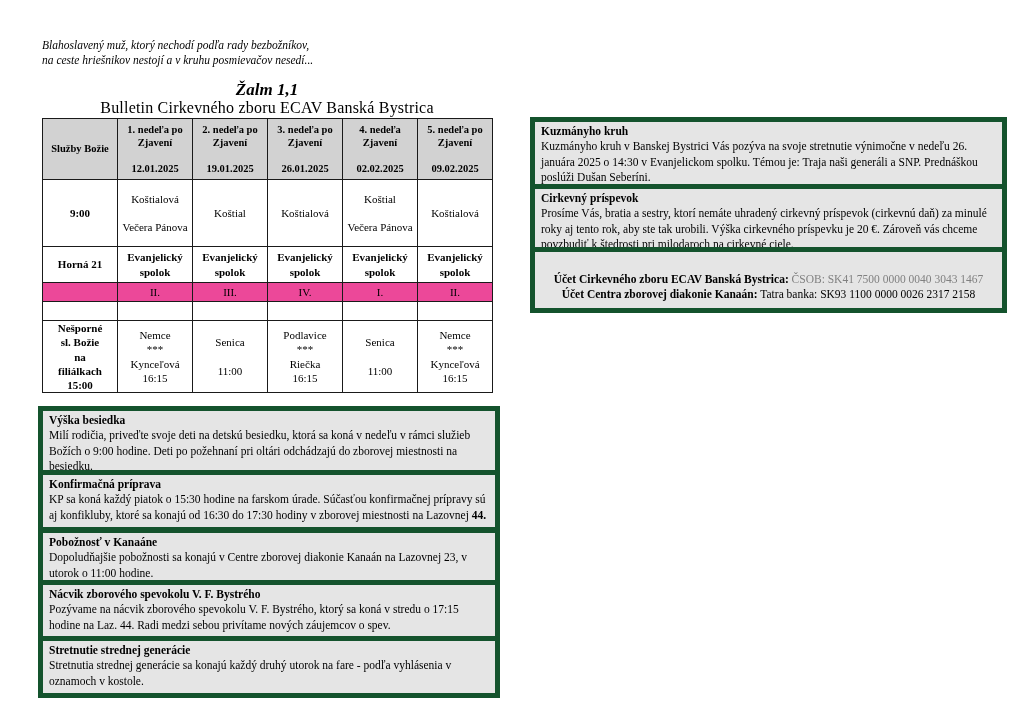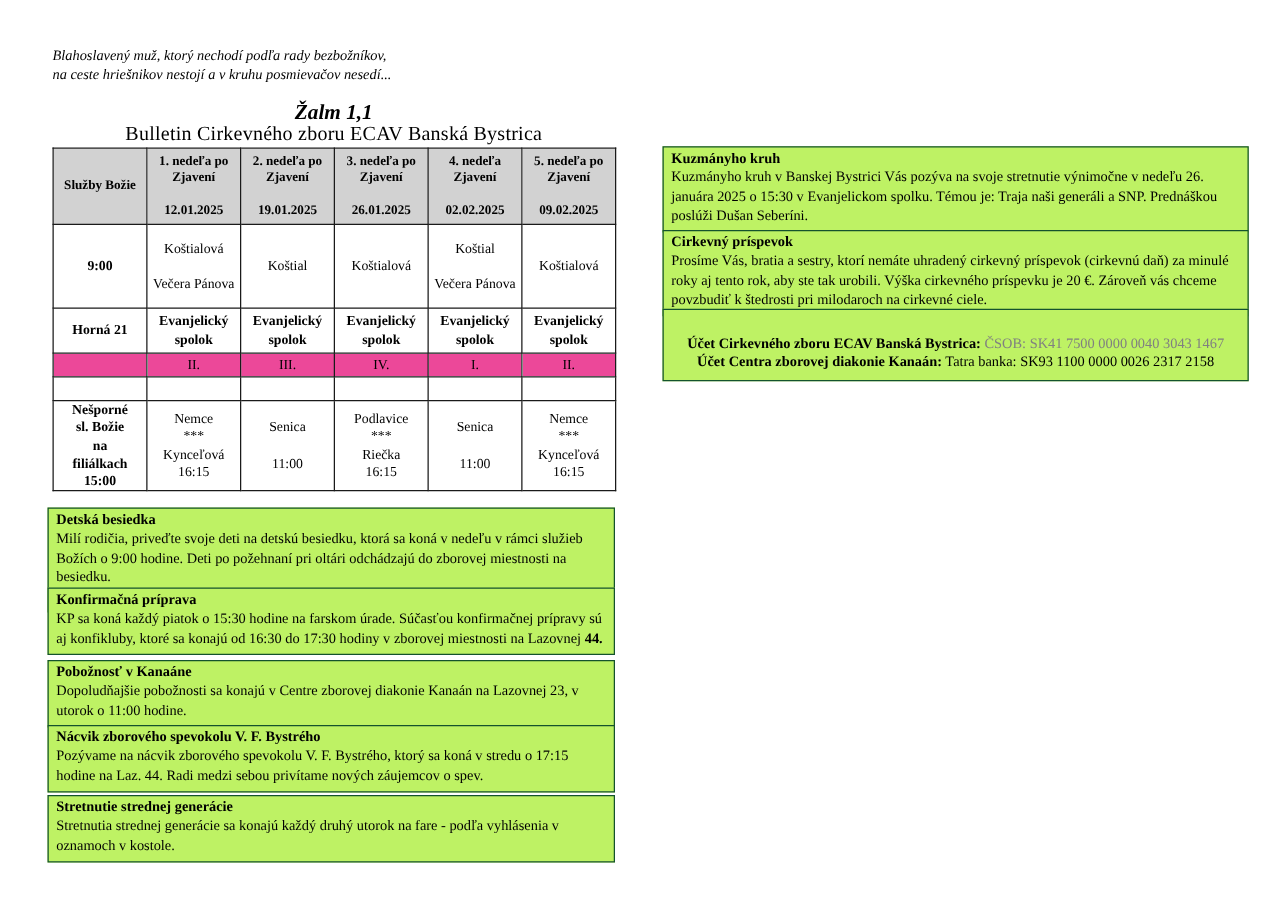--- a/index.html
+++ b/index.html
@@ -31,21 +31,21 @@
   }
   tr.hdr td   { height:60px; font-weight:bold; font-size:10.5px; background:#d2d2d2; line-height:1.25; }
   tr.time td  { height:66px; }
   tr.horna td { height:35px; font-weight:bold; }
   tr.roman td { height:18px; background:#ec4899; }
   tr.gap td   { height:18px; }
   tr.nesp td  { height:68px; }
   td.rowlabel { font-weight:bold; }
   
   .box {
-    position:absolute; border:1px solid #14532d; background:#bef264;
+    position:absolute; border:5px solid #14532d; background:#e5e5e5;
     padding:2px 6px 4px 6px; font-size:11.5px; line-height:1.33;
   }
   .btitle { font-weight:bold; }
   .emph   { font-weight:bold; font-style:italic; }
   .right-col { left:530px; width:455px; }
   .left-col  { left:38px;  width:440px; }
   #box-accounts { text-align:center; padding-top:20px; padding-bottom:5px; }
   .acct-label { font-weight:bold; }
   .acct-muted { color:#808080; }
 </style>
@@ -117,35 +117,35 @@
       <td>Senica<br><br>11:00</td>
       <td>Podlavice<br>***<br>Riečka<br>16:15</td>
       <td>Senica<br><br>11:00</td>
       <td>Nemce<br>***<br>Kynceľová<br>16:15</td>
     </tr>
   </tbody>
     </table>
 
   <div class="box right-col" style="top:117px;">
     <div class="btitle">Kuzmányho kruh</div>
-    <div>Kuzmányho kruh v Banskej Bystrici Vás pozýva na svoje stretnutie výnimočne v nedeľu 26. januára 2025 o 15:30 v Evanjelickom spolku. Témou je: Traja naši generáli a SNP. Prednáškou poslúži Dušan Seberíni.</div>
+    <div>Kuzmányho kruh v Banskej Bystrici Vás pozýva na svoje stretnutie výnimočne v nedeľu 26. januára 2025 o 14:30 v Evanjelickom spolku. Témou je: Traja naši generáli a SNP. Prednáškou poslúži Dušan Seberíni.</div>
   </div>
 
   <div class="box right-col" style="top:184px;">
     <div class="btitle">Cirkevný príspevok</div>
     <div>Prosíme Vás, bratia a sestry, ktorí nemáte uhradený cirkevný príspevok (cirkevnú daň) za minulé roky aj tento rok, aby ste tak urobili. Výška cirkevného príspevku je 20 €. Zároveň vás chceme povzbudiť k štedrosti pri milodaroch na cirkevné ciele.</div>
   </div>
 
   <div class="box right-col" id="box-accounts" style="top:247px;">
     <div><span class="acct-label">Účet Cirkevného zboru ECAV Banská Bystrica:</span> <span class="acct-muted">ČSOB: SK41 7500 0000 0040 3043 1467</span></div>
     <div><span class="acct-label">Účet Centra zborovej diakonie Kanaán:</span> <span>Tatra banka: SK93 1100 0000 0026 2317 2158</span></div>
   </div>
 
   <div class="box left-col" style="top:406px;">
-    <div class="btitle">Detská besiedka</div>
+    <div class="btitle">Výška besiedka</div>
     <div>Milí rodičia, priveďte svoje deti na detskú besiedku, ktorá sa koná v nedeľu v rámci služieb Božích o 9:00 hodine. Deti po požehnaní pri oltári odchádzajú do zborovej miestnosti na besiedku.</div>
     <div class="emph">V súčasnosti sa schádzame v Evanjelickom spolku na Hornej 21.</div>
   </div>
 
   <div class="box left-col" style="top:470px;">
     <div class="btitle">Konfirmačná príprava</div>
     <div><span>KP sa koná každý piatok o 15:30 hodine na farskom úrade. Súčasťou konfirmačnej prípravy sú aj konfikluby, ktoré sa konajú od 16:30 do 17:30 hodiny v zborovej miestnosti na Lazovnej </span><span class="btitle">44.</span></div>
   </div>
 
   <div class="box left-col" style="top:528px;">

